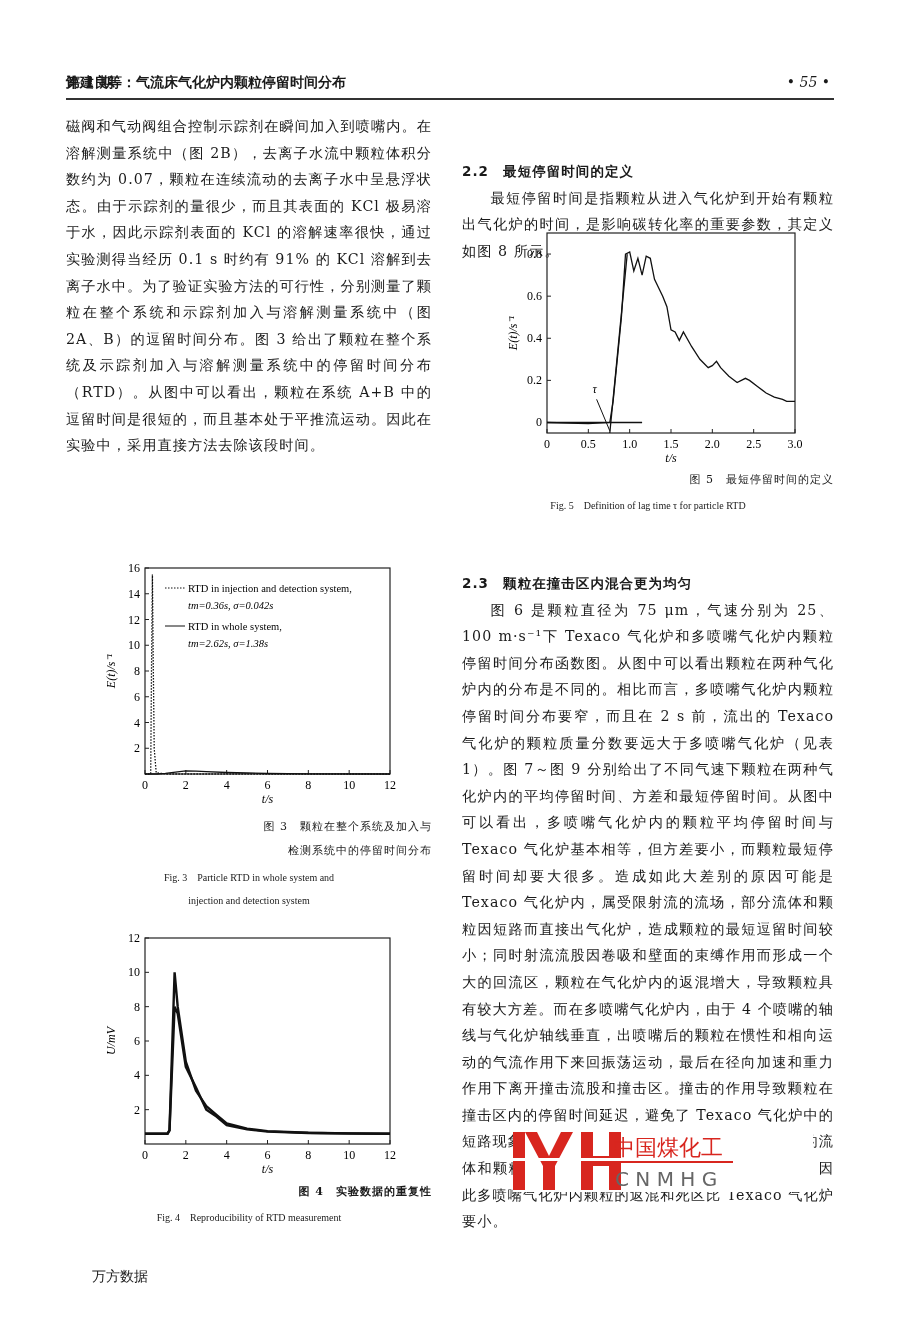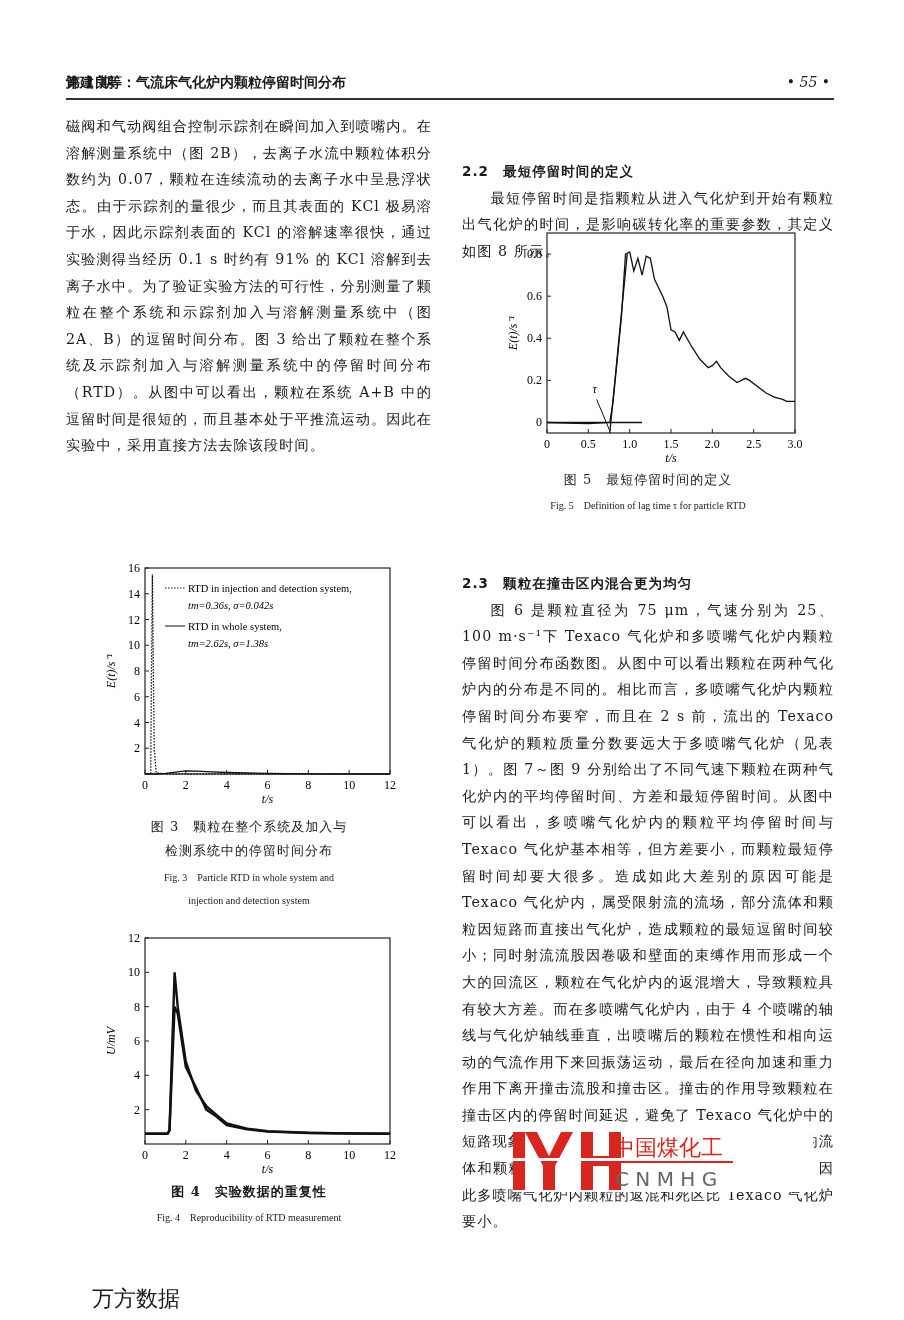--- a/index.html
+++ b/index.html
@@ -8,25 +8,25 @@
   .hdr{position:absolute;top:74px;left:66px;width:764px;height:22px;font-size:14px;}
   .hdr .l{position:absolute;left:0;top:0;font-weight:bold;}
   .hdr .c{position:absolute;left:0;right:0;text-align:left;top:0;font-weight:bold;}
   .hdr .r{position:absolute;right:0;top:0;font-style:italic;}
   .rule{position:absolute;top:98px;left:66px;width:768px;height:2px;background:#333;}
   .col{position:absolute;font-size:14.2px;line-height:26.6px;letter-spacing:1.05px;text-align:justify;}
   .col p{margin:0;}
   .ind{text-indent:2em;}
   .sec{font-family:"DejaVu Sans","Liberation Sans",sans-serif;font-weight:bold;font-size:13.5px;margin-top:45px;}
   .sec .num{margin-right:14px;}
-  .cap{text-align:center;font-size:13px;line-height:24px;letter-spacing:1px;}
+  .cap{text-align:right;font-size:11px;line-height:24px;letter-spacing:1px;}
   .cap-en{text-align:center;font-size:10px;line-height:23px;font-family:"Liberation Serif",serif;}
   svg text{font-family:"Liberation Serif",serif;}
   .logo{position:absolute;left:505px;top:1130px;width:300px;height:62px;padding-left:8px;}
-  .foot{position:absolute;left:92px;top:1268px;font-family:"DejaVu Sans",sans-serif;font-size:22px;margin-top:16px;}
+  .foot{position:absolute;left:92px;top:1268px;font-family:"DejaVu Sans",sans-serif;font-size:14px;}
 </style>
 </head>
 <body>
 
 <div class="hdr">
   <span class="l">第 1 期</span>
   <span class="c">许建良等：气流床气化炉内颗粒停留时间分布</span>
   <span class="r">• 55 •</span>
 </div>
 <div class="rule"></div>

